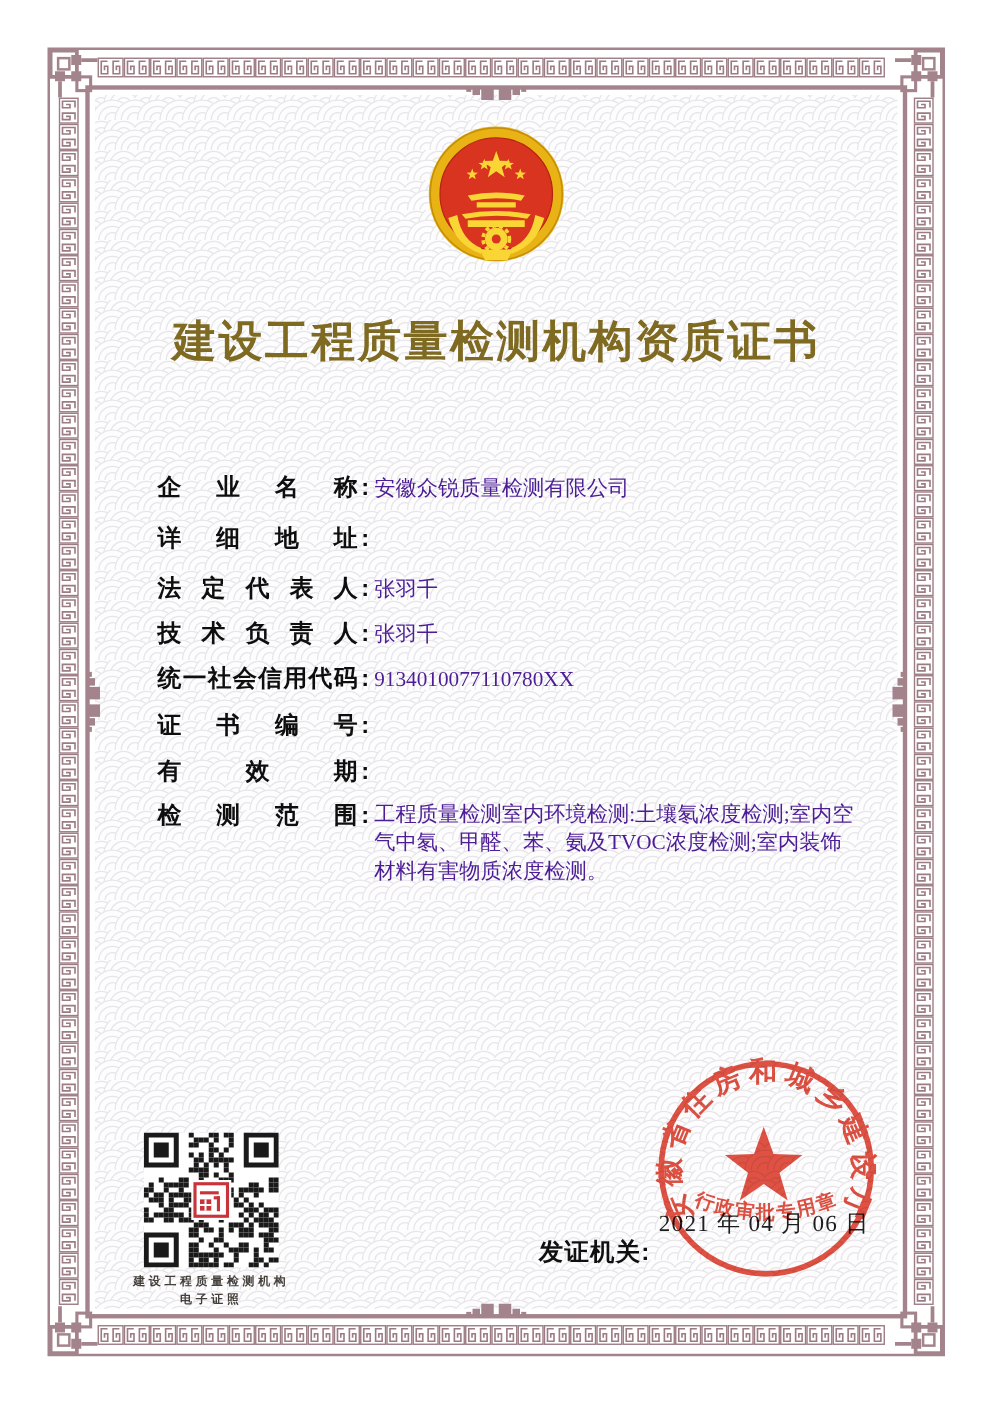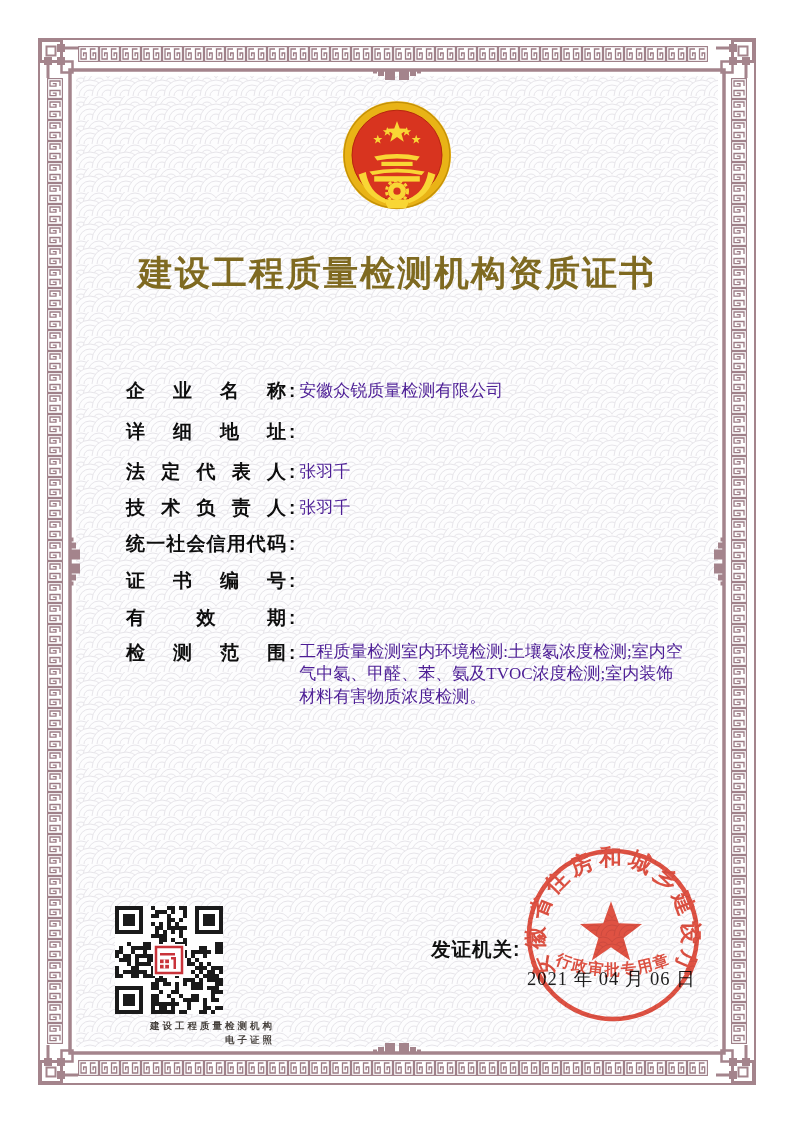--- a/index.html
+++ b/index.html
@@ -13,25 +13,25 @@
   .fields{position:absolute;left:126px;top:372px;width:562px;}
   .row{display:flex;align-items:center;}
   .row.top{align-items:flex-start;}
   .row.top .lbl,.row.top .colon{padding-top:1px;}
   .r1{min-height:38px}.r2{min-height:44px}.r3{min-height:36px}.r4{min-height:36px}
   .r5{min-height:36px}.r6{min-height:38px}.r7{min-height:36px}.r8{padding-top:5px}
   .lbl{width:160px;flex:0 0 160px;font-size:19px;font-weight:700;color:#0e0e0e;line-height:1.15;}
   .spread{display:flex;justify-content:space-between;}
   .colon{font-size:19px;font-weight:700;color:#0e0e0e;margin:0 4px 0 3px;}
   .val{flex:1;font-family:"Liberation Serif", serif;font-size:17px;color:#4c1d95;line-height:1.32;}
-  .qr-block{position:absolute;left:63px;top:906px;width:212px;text-align:right;}
+  .qr-block{position:absolute;left:63px;top:906px;width:212px;text-align:center;}
   .qr-block svg{display:block;margin:0 auto;}
   .qr-caption{margin-top:5px;font-family:"Liberation Serif", serif;font-weight:700;
               font-size:9.5px;letter-spacing:3px;color:#443f3b;line-height:14px;}
-  .issuer{position:absolute;left:431px;top:936px;font-size:19.5px;font-weight:700;
+  .issuer{position:absolute;left:431px;top:988px;font-size:19.5px;font-weight:700;
           letter-spacing:1px;color:#101010;}
   .issue-date{position:absolute;left:527px;top:966px;font-family:"Liberation Serif", serif;
               font-size:18.5px;color:#1d1d1d;letter-spacing:1px;white-space:pre;}
   .seal{position:absolute;left:518px;top:840px;width:190px;height:190px;
         mix-blend-mode:multiply;opacity:.93;}
 </style>
 </head>
 <body>
 
 <div class="page">
@@ -327,20 +327,21 @@
           <span>统</span>
           <span>一</span>
           <span>社</span>
           <span>会</span>
           <span>信</span>
           <span>用</span>
           <span>代</span>
           <span>码</span>
         </span>
       <span class="colon">:</span>
+      <span class="val">9134010077110780XX</span>
     </div>
     <div class="row r6">
       <span class="lbl spread">
           <span>证</span>
           <span>书</span>
           <span>编</span>
           <span>号</span>
         </span>
       <span class="colon">:</span>
     </div>

